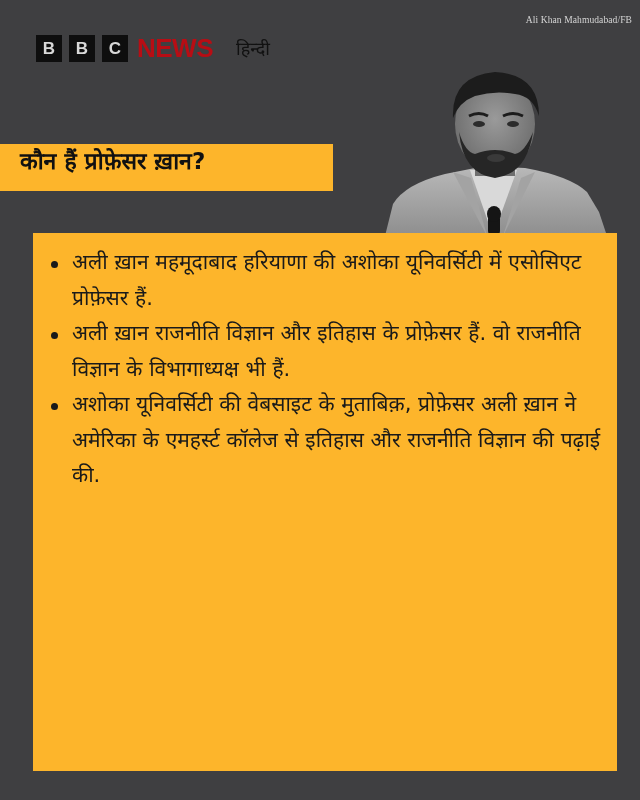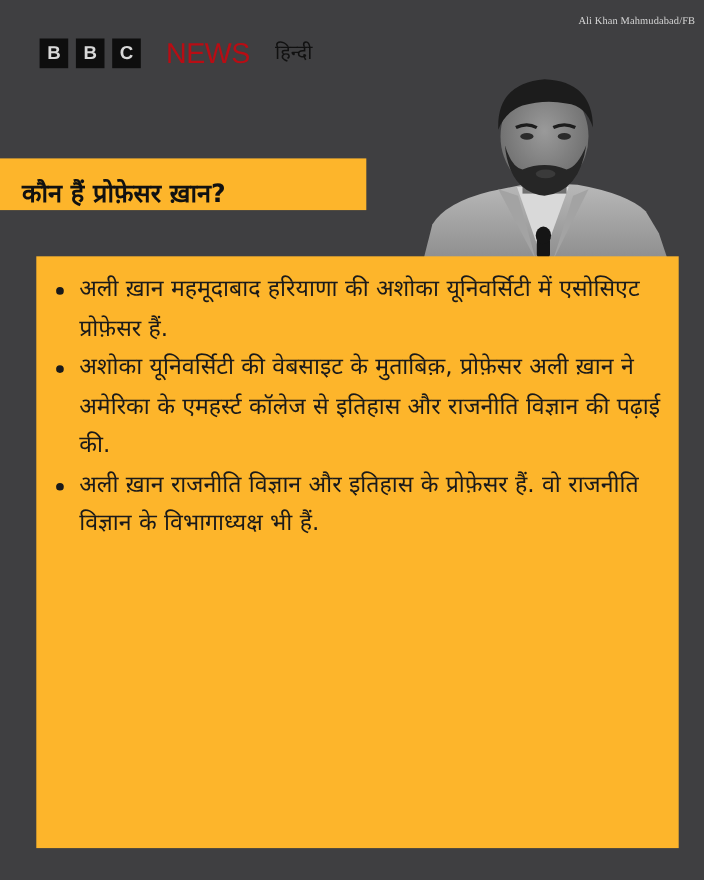--- a/index.html
+++ b/index.html
@@ -39,25 +39,25 @@
       font-family: "Liberation Sans", sans-serif;
       font-weight: bold;
       font-size: 17px;
       display: flex;
       align-items: center;
       justify-content: center;
       margin-right: 7px;
     }
     .bbc-news {
       font-family: "Liberation Sans", sans-serif;
-      font-weight: normal;
+      font-weight: bold;
       font-size: 26px;
       color: #b80d14;
       letter-spacing: -0.5px;
-      margin-left: 16px;
+      margin-left: 2px;
       line-height: 27px;
     }
     .bbc-lang {
       font-family: "DejaVu Sans", sans-serif;
       font-size: 18px;
       color: #111;
       margin-left: 23px;
       line-height: 27px;
     }
     .photo {
@@ -68,21 +68,21 @@
       height: 170px;
     }
     .title-bar {
       position: absolute;
       left: 0;
       top: 144px;
       width: 333px;
       height: 47px;
       background: #fdb52b;
       display: flex;
-      align-items: flex-end;
+      align-items: flex-start;
     }
     .title-text {
       margin-left: 20px;
       font-family: "DejaVu Sans", sans-serif;
       font-weight: bold;
       font-size: 23px;
       color: #111;
       white-space: nowrap;
     }
     .content-box {
@@ -177,20 +177,20 @@
 </div>
 
 <div class="content-box">
   <ul class="bullet-list">
     <li class="bullet-item">
       <span class="bullet-dot"></span>
       <span>अली ख़ान महमूदाबाद हरियाणा की अशोका यूनिवर्सिटी में एसोसिएट प्रोफ़ेसर हैं.</span>
     </li>
     <li class="bullet-item">
       <span class="bullet-dot"></span>
-      <span>अशोका यूनिवर्सिटी की वेबसाइट के मुताबिक़, प्रोफ़ेसर अली ख़ान ने अमेरिका के एमहर्स्ट कॉलेज से इतिहास और राजनीति विज्ञान की पढ़ाई की.</span>
+      <span>अली ख़ान राजनीति विज्ञान और इतिहास के प्रोफ़ेसर हैं. वो राजनीति विज्ञान के विभागाध्यक्ष भी हैं.</span>
     </li>
     <li class="bullet-item">
       <span class="bullet-dot"></span>
-      <span>अली ख़ान राजनीति विज्ञान और इतिहास के प्रोफ़ेसर हैं. वो राजनीति विज्ञान के विभागाध्यक्ष भी हैं.</span>
+      <span>अशोका यूनिवर्सिटी की वेबसाइट के मुताबिक़, प्रोफ़ेसर अली ख़ान ने अमेरिका के एमहर्स्ट कॉलेज से इतिहास और राजनीति विज्ञान की पढ़ाई की.</span>
     </li>
   </ul>
 </div>
 
 </body></html>

